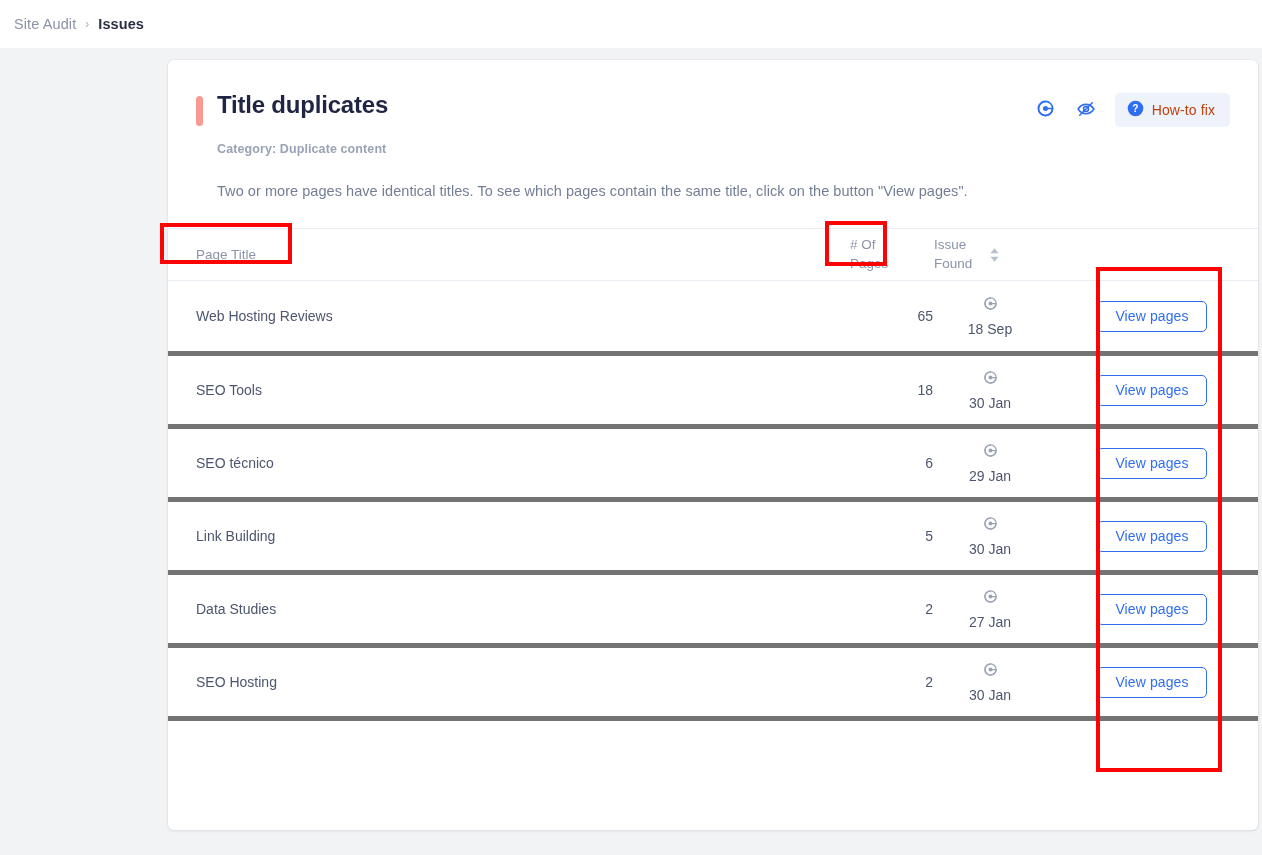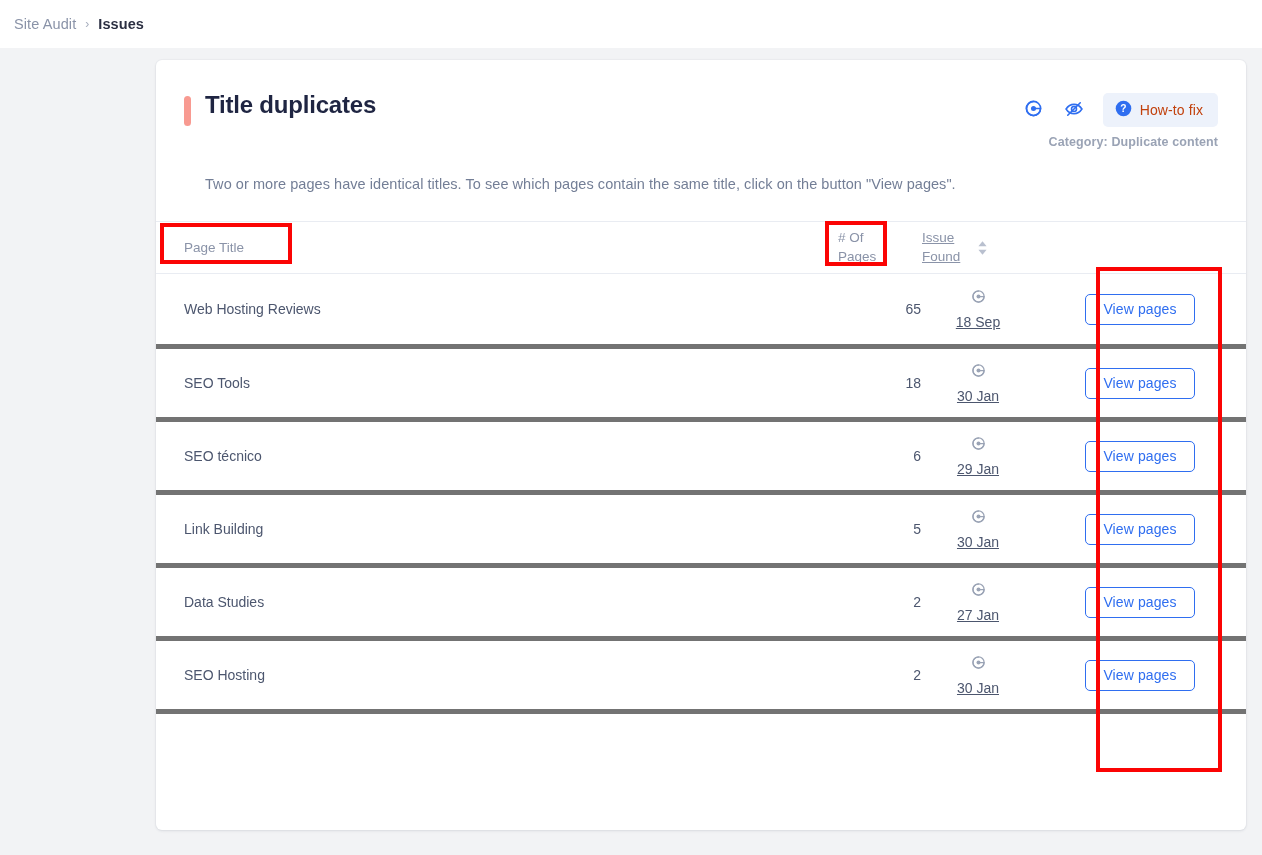--- a/index.html
+++ b/index.html
@@ -37,21 +37,21 @@
   .bc-sep {
     margin: 0 9px;
     color: #a6adbd;
     font-size: 12px;
     line-height: 1;
   }
 
   
   .card {
     position: absolute;
-    left: 156px;
+    left: 168px;
     top: 60px;
     width: 1090px;
     height: 770px;
     background: #ffffff;
     border-radius: 6px;
     box-shadow: 0 1px 3px rgba(30, 40, 70, 0.10), 0 0 0 1px rgba(30,40,70,0.025);
     box-sizing: border-box;
     overflow: hidden;
   }
 
@@ -76,23 +76,22 @@
     font-size: 24px;
     font-weight: bold;
     color: #1f2542;
     letter-spacing: -0.2px;
     line-height: 1.1;
   }
   .category {
     font-size: 12.5px;
     font-weight: bold;
     color: #9aa3b5;
-    margin: 9px 0 0 21px;
+    margin: 16px 0 0 21px;
     letter-spacing: 0.1px;
-    text-align: right;
   }
   .description {
     font-size: 14.5px;
     color: #737e96;
     margin: 27px 0 0 21px;
     letter-spacing: 0.05px;
   }
 
   
   .head-actions {
@@ -154,21 +153,21 @@
   .tbl td {
     border-bottom: 5px solid #737373;
     height: 73px;
     box-sizing: border-box;
     font-size: 14px;
     color: #4c566e;
     vertical-align: middle;
   }
   .col-title  { width: 680px; padding-left: 28px; }
   .col-pages  { width: 86px; text-align: right; }
-  .col-found  { width: 112px; text-decoration: underline; }
+  .col-found  { width: 112px; }
   .col-action { width: 212px; }
 
   th.col-title  { padding-left: 28px; }
   th.col-pages  { padding-left: 2px; }
   th.col-found  { padding-left: 0; }
 
   .th-stack { line-height: 1.35; }
   .found-head-wrap {
     display: flex;
     align-items: center;

